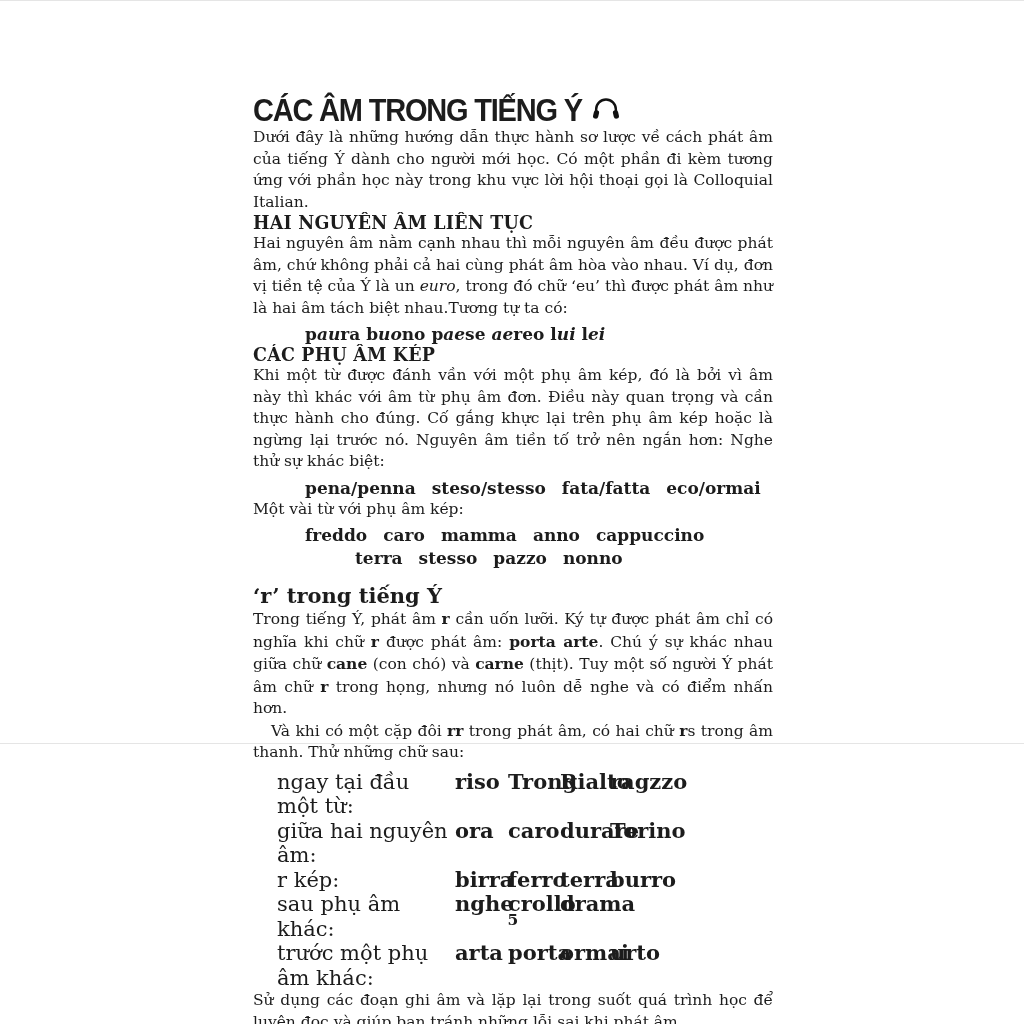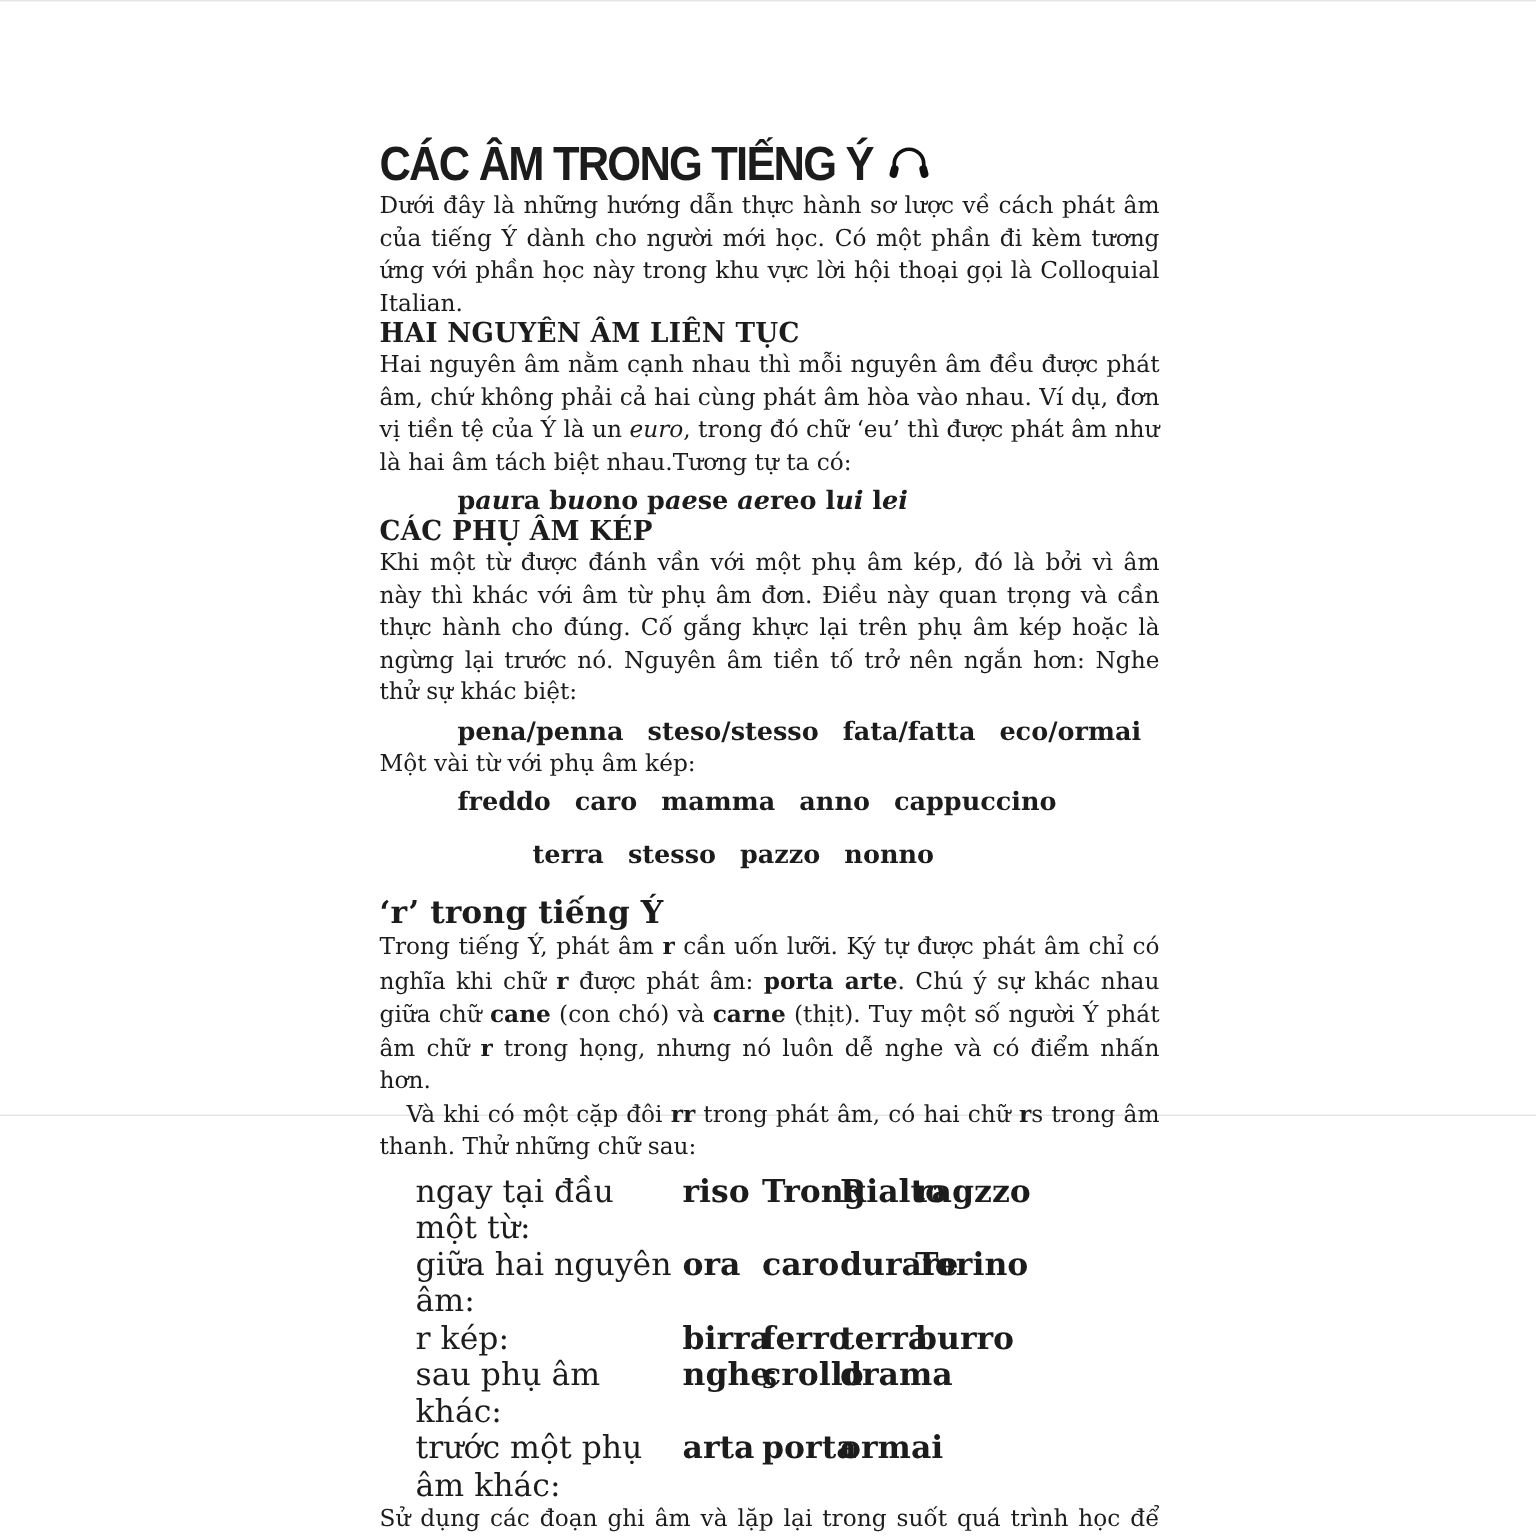--- a/index.html
+++ b/index.html
@@ -60,21 +60,21 @@
 
   .wordline {
     margin: 0;
     font-size: 17px;
     font-weight: bold;
     line-height: 21px;
   }
   .indent-1 { padding-left: 52px; }
   .indent-2 { padding-left: 102px; }
   .mt-5 { margin-top: 5px; }
-  .mt-2 { margin-top: 14px; }
+  .mt-2 { margin-top: 2px; }
   .mt-8 { margin-top: 8px; }
   .wordline .w { margin-right: 16px; }
   .wordline .w:last-child { margin-right: 0; }
   .i { font-style: italic; }
   .b { font-weight: bold; }
 
   h2.rhead {
     font-size: 21px;
     font-weight: bold;
     margin: 14px 0 0 0;
@@ -169,20 +169,21 @@
           <span class="tlabel">sau phụ âm khác:</span>
           <span class="tword">nghe</span>
           <span class="tword">crollo</span>
           <span class="tword">drama</span>
         </div>
         <div class="trow">
           <span class="tlabel">trước một phụ âm khác:</span>
           <span class="tword">arta</span>
           <span class="tword">porta</span>
           <span class="tword">ormai</span>
+          <span class="tword">urto</span>
         </div>
       </div>
 
     <p class="body closing">Sử dụng các đoạn ghi âm và lặp lại trong suốt quá trình học để luyện đọc và giúp bạn tránh những lỗi sai khi phát âm.</p>
   </div>
 
   <div class="page-number">5</div>
 </div>
 
 </body></html>

